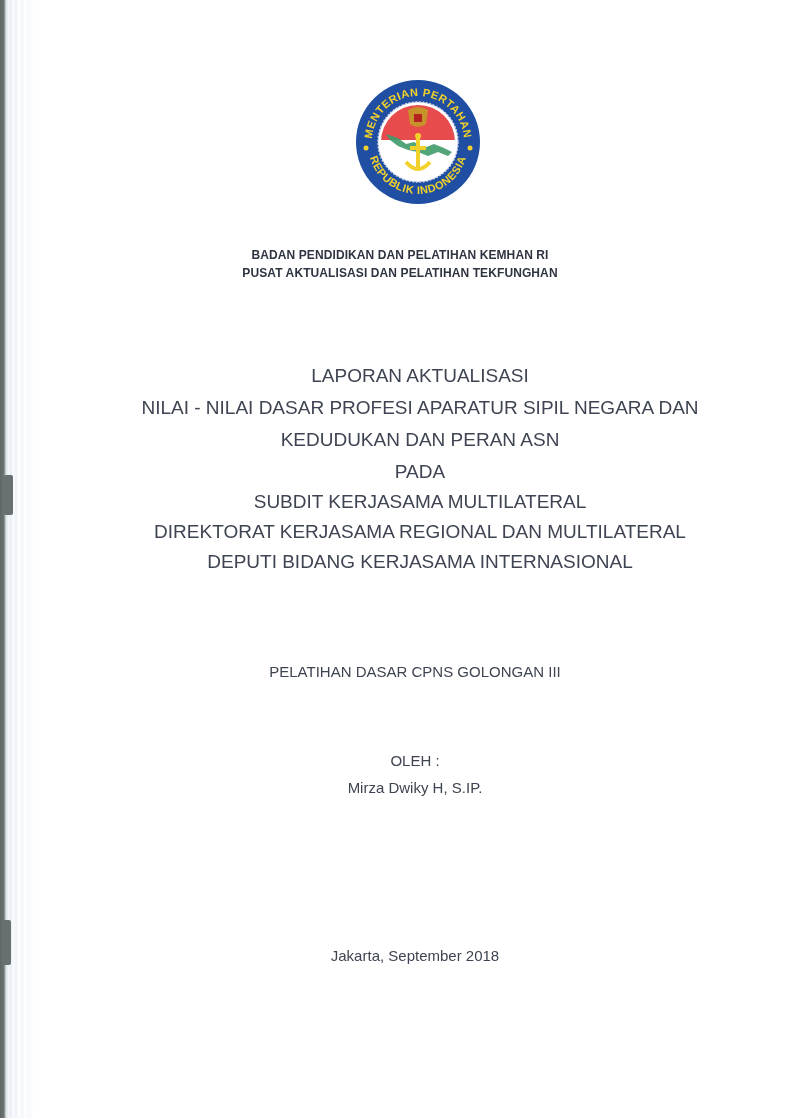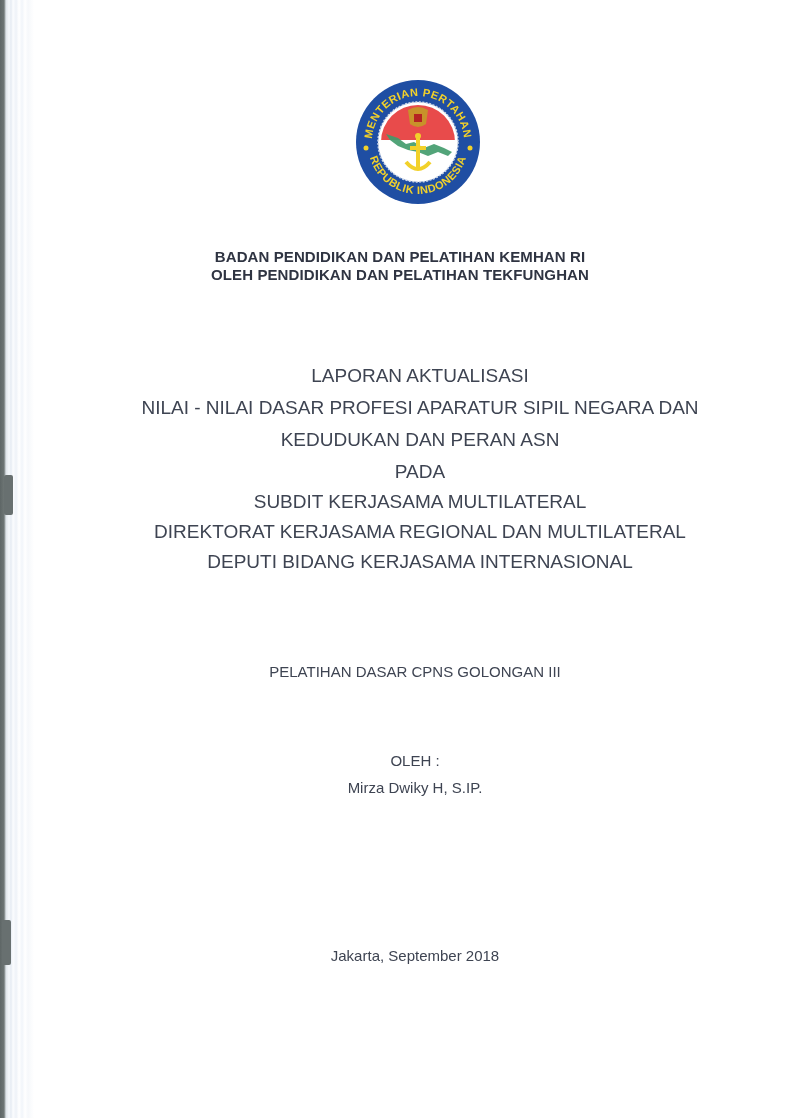--- a/index.html
+++ b/index.html
@@ -15,21 +15,21 @@
       background: linear-gradient(90deg, #5e6666 0px, #6d7574 4px, #dfe5ea 6px, #f4f7fb 9px, #e6ecf3 11px, #fbfcfe 13px, #eef2f8 16px, #ffffff 19px, #f1f5fa 22px, #ffffff 25px, #f6f8fb 28px, #ffffff 34px);
     }
     .binding-mark {
       position: absolute; background: #687070; border-radius: 2px;
     }
     .logo-wrap {
       position: absolute; left: 354px; top: 78px; width: 128px; height: 128px;
     }
     .heading {
       position: absolute; left: 0; width: 800px; text-align: center;
-      font-weight: bold; font-size: 15px; color: #2f3442; letter-spacing: 0.1px;
+      font-weight: bold; font-size: 12px; color: #2f3442; letter-spacing: 0.1px;
     }
     .title-line {
       position: absolute; left: 0; width: 840px; text-align: center;
       font-size: 19px; color: #3e4452;
     }
     .meta-line {
       position: absolute; left: 0; width: 830px; text-align: center;
       font-size: 15px; color: #3e4452;
     }
   </style>
@@ -66,21 +66,21 @@
     </text>
     <text font-family="Liberation Sans, sans-serif" font-weight="bold" font-size="11" fill="#f2d12a" letter-spacing="0.5">
       <textPath href="#botArc" startOffset="50%" text-anchor="middle" dy="9">REPUBLIK INDONESIA</textPath>
     </text>
     <circle cx="12" cy="70" r="2.5" fill="#f2d12a"></circle>
     <circle cx="116" cy="70" r="2.5" fill="#f2d12a"></circle>
   </svg>
 </div>
 
 <div class="heading" style="top:248px;">BADAN PENDIDIKAN DAN PELATIHAN KEMHAN RI</div>
-<div class="heading" style="top:266px;">OLEH PENDIDIKAN DAN PELATIHAN TEKFUNGHAN</div>
+<div class="heading" style="top:266px;">PUSAT AKTUALISASI DAN PELATIHAN TEKFUNGHAN</div>
 
 <div class="title-line" style="top:365px;">LAPORAN AKTUALISASI</div>
 <div class="title-line" style="top:397px;">NILAI - NILAI DASAR PROFESI APARATUR SIPIL NEGARA DAN</div>
 <div class="title-line" style="top:429px;">KEDUDUKAN DAN PERAN ASN</div>
 <div class="title-line" style="top:461px;">PADA</div>
 <div class="title-line" style="top:491px;">SUBDIT KERJASAMA MULTILATERAL</div>
 <div class="title-line" style="top:521px;">DIREKTORAT KERJASAMA REGIONAL DAN MULTILATERAL</div>
 <div class="title-line" style="top:551px;">DEPUTI BIDANG KERJASAMA INTERNASIONAL</div>
 
 <div class="meta-line" style="top:663px;">PELATIHAN DASAR CPNS GOLONGAN III</div>

